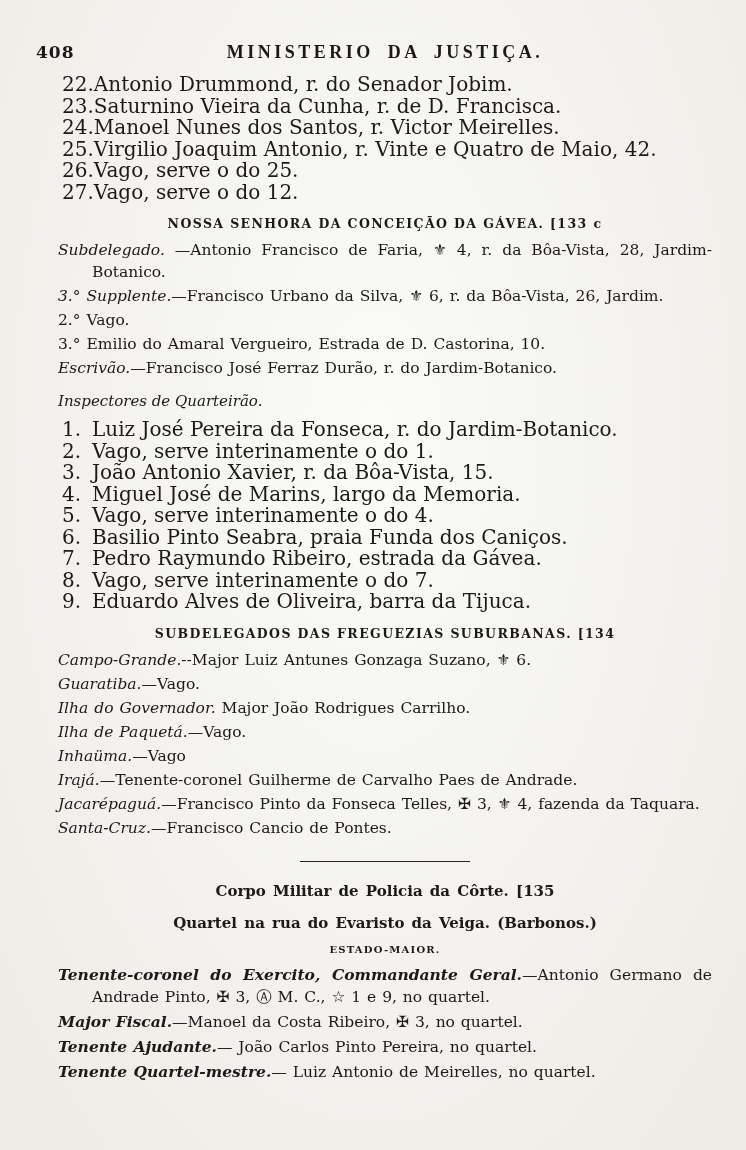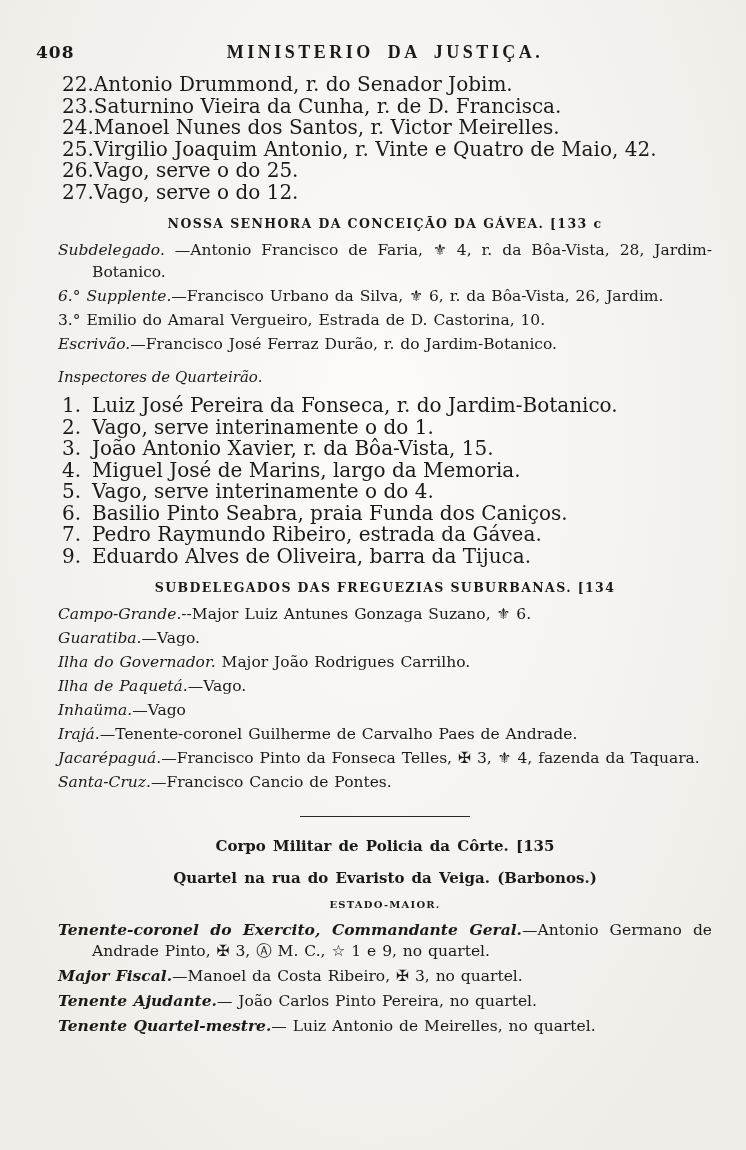--- a/index.html
+++ b/index.html
@@ -53,35 +53,37 @@
     <p class="line"><span class="num">24.</span><span>Manoel Nunes dos Santos, r. Victor Meirelles.</span></p>
     <p class="line"><span class="num">25.</span><span>Virgilio Joaquim Antonio, r. Vinte e Quatro de Maio, 42.</span></p>
     <p class="line"><span class="num">26.</span><span>Vago, serve o do 25.</span></p>
     <p class="line"><span class="num">27.</span><span>Vago, serve o do 12.</span></p>
   </div>
 
   <div class="sc-head">NOSSA SENHORA DA CONCEIÇÃO DA GÁVEA. [133 c</div>
 
   <div>
     <p class="entry"><span class="it">Subdelegado.</span><span> —Antonio Francisco de Faria, ⚜ 4, r. da Bôa-Vista, 28, Jardim-Botanico.</span></p>
-    <p class="entry"><span class="it">6.° Supplente.</span><span>—Francisco Urbano da Silva, ⚜ 6, r. da Bôa-Vista, 26, Jardim.</span></p>
+    <p class="entry"><span class="it">3.° Supplente.</span><span>—Francisco Urbano da Silva, ⚜ 6, r. da Bôa-Vista, 26, Jardim.</span></p>
+    <p class="entry"><span>2.°</span><span> Vago.</span></p>
     <p class="entry"><span>3.°</span><span> Emilio do Amaral Vergueiro, Estrada de D. Castorina, 10.</span></p>
     <p class="entry"><span class="it">Escrivão.</span><span>—Francisco José Ferraz Durão, r. do Jardim-Botanico.</span></p>
   </div>
 
   <div class="italic-head">Inspectores de Quarteirão.</div>
 
   <div class="numlist">
     <p class="line"><span class="num">1.</span><span>Luiz José Pereira da Fonseca, r. do Jardim-Botanico.</span></p>
     <p class="line"><span class="num">2.</span><span>Vago, serve interinamente o do 1.</span></p>
     <p class="line"><span class="num">3.</span><span>João Antonio Xavier, r. da Bôa-Vista, 15.</span></p>
     <p class="line"><span class="num">4.</span><span>Miguel José de Marins, largo da Memoria.</span></p>
     <p class="line"><span class="num">5.</span><span>Vago, serve interinamente o do 4.</span></p>
     <p class="line"><span class="num">6.</span><span>Basilio Pinto Seabra, praia Funda dos Caniços.</span></p>
     <p class="line"><span class="num">7.</span><span>Pedro Raymundo Ribeiro, estrada da Gávea.</span></p>
+    <p class="line"><span class="num">8.</span><span>Vago, serve interinamente o do 7.</span></p>
     <p class="line"><span class="num">9.</span><span>Eduardo Alves de Oliveira, barra da Tijuca.</span></p>
   </div>
 
   <div class="sc-head">SUBDELEGADOS DAS FREGUEZIAS SUBURBANAS. [134</div>
 
   <div>
     <p class="entry"><span class="it">Campo-Grande.</span><span>--Major Luiz Antunes Gonzaga Suzano, ⚜ 6.</span></p>
     <p class="entry"><span class="it">Guaratiba.</span><span>—Vago.</span></p>
     <p class="entry"><span class="it">Ilha do Governador.</span><span> Major João Rodrigues Carrilho.</span></p>
     <p class="entry"><span class="it">Ilha de Paquetá.</span><span>—Vago.</span></p>

